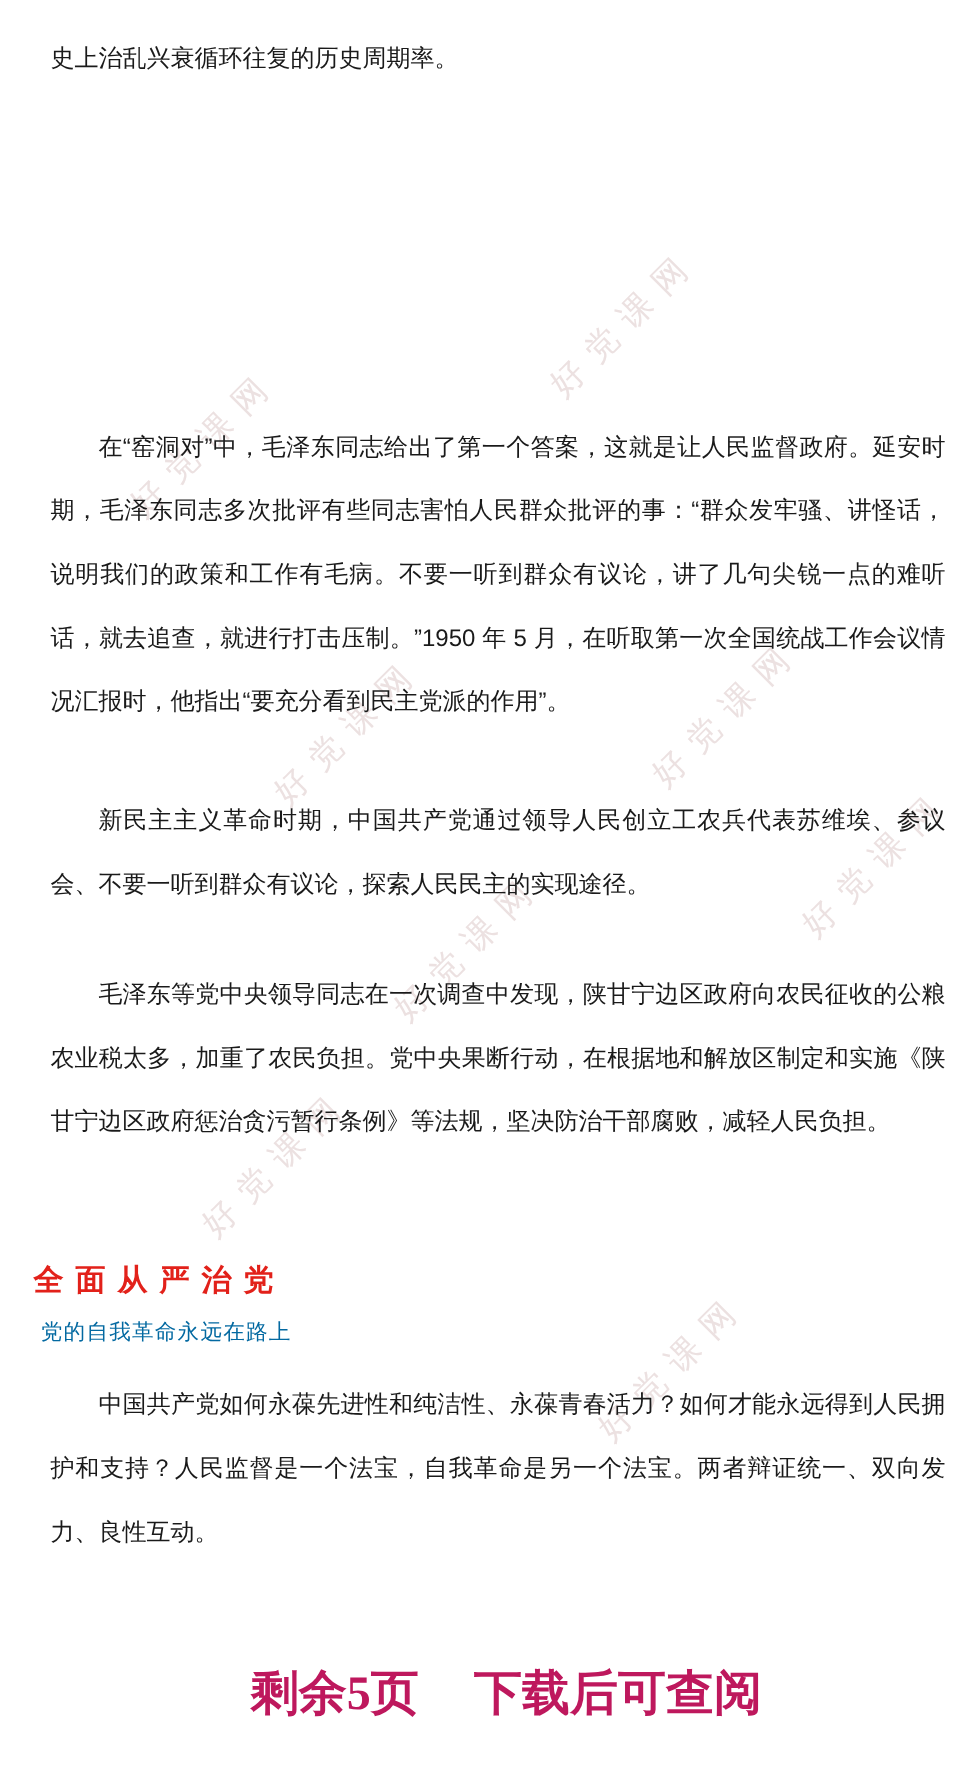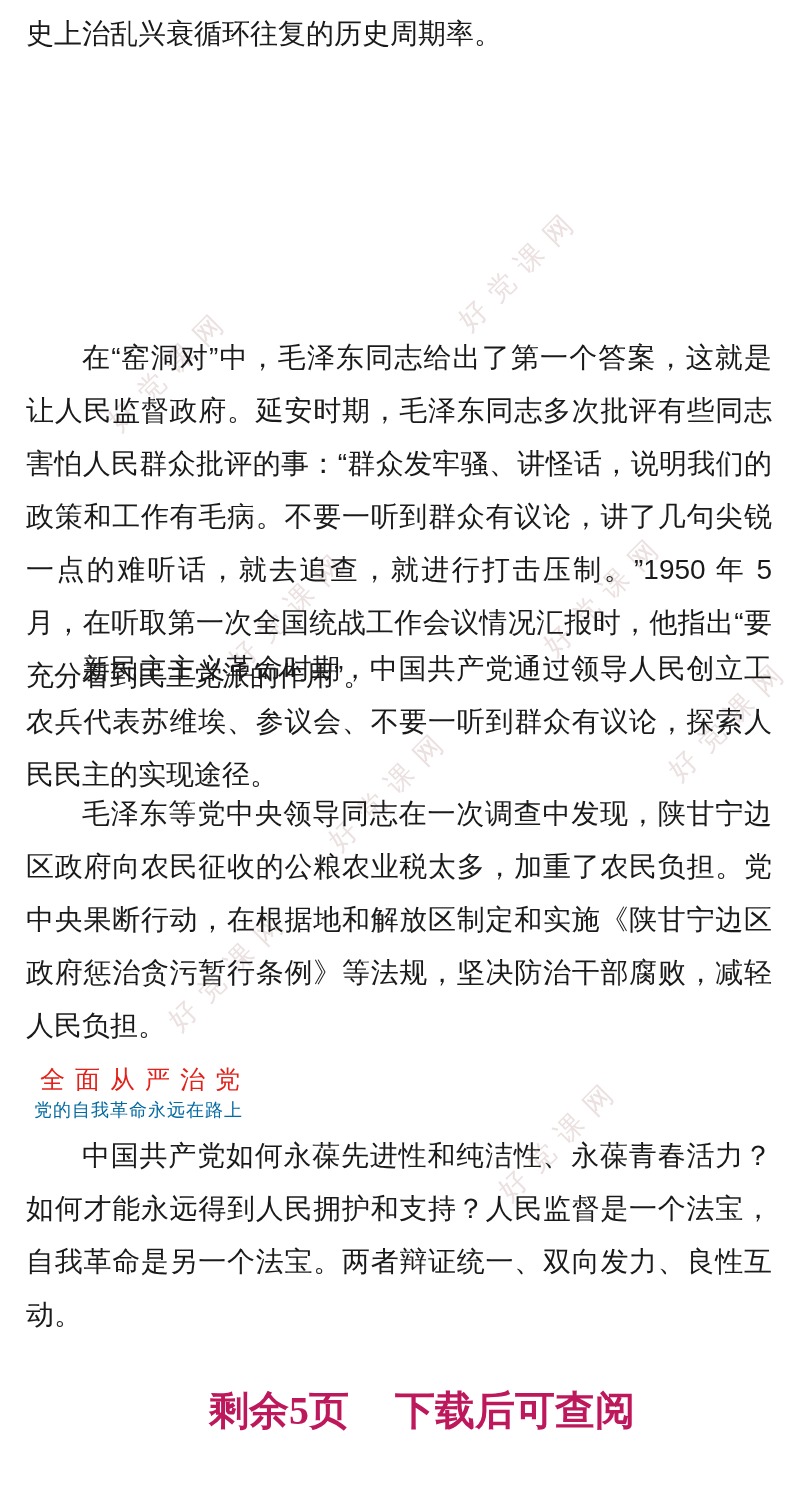--- a/index.html
+++ b/index.html
@@ -10,35 +10,35 @@
   .page{position:absolute;inset:0;background:#ffffff;}
   
   .wm{
     position:absolute;z-index:0;white-space:nowrap;
     font-size:28px;letter-spacing:12px;color:#ece1e1;
     transform:rotate(-45deg);user-select:none;pointer-events:none;
   }
   
   .para{
     position:absolute;left:26px;width:746px;z-index:1;
-    font-size:28px;line-height:53px;color:#1a1a1a;
-    text-align:justify;margin:0;
+    font-size:20px;line-height:53px;color:#1a1a1a;
+    text-align:justify;margin:16px;
   }
   .indent{text-indent:2em;}
   #p1{top:7px;}
   #p2{top:134px;}
   #p3{top:331px;}
   #p4{top:642px;}
   #p5{top:787px;}
   #p6{top:1129px;}
   
   .sec-heading{
-    position:absolute;left:28px;top:1053px;z-index:1;margin:12px;
+    position:absolute;left:28px;top:1053px;z-index:1;margin:0;
     font-family:"Liberation Serif","DejaVu Serif",serif;
-    font-size:25px;font-weight:normal;letter-spacing:10px;
+    font-size:25px;font-weight:bold;letter-spacing:10px;
     color:#e2211a;line-height:30px;
   }
   .sec-subheading{
     position:absolute;left:34px;top:1098px;z-index:1;margin:0;
     font-family:"Liberation Serif","DejaVu Serif",serif;
     font-size:18px;font-weight:normal;letter-spacing:1px;
     color:#0369a1;line-height:24px;
   }
   
   .footer-notice{

